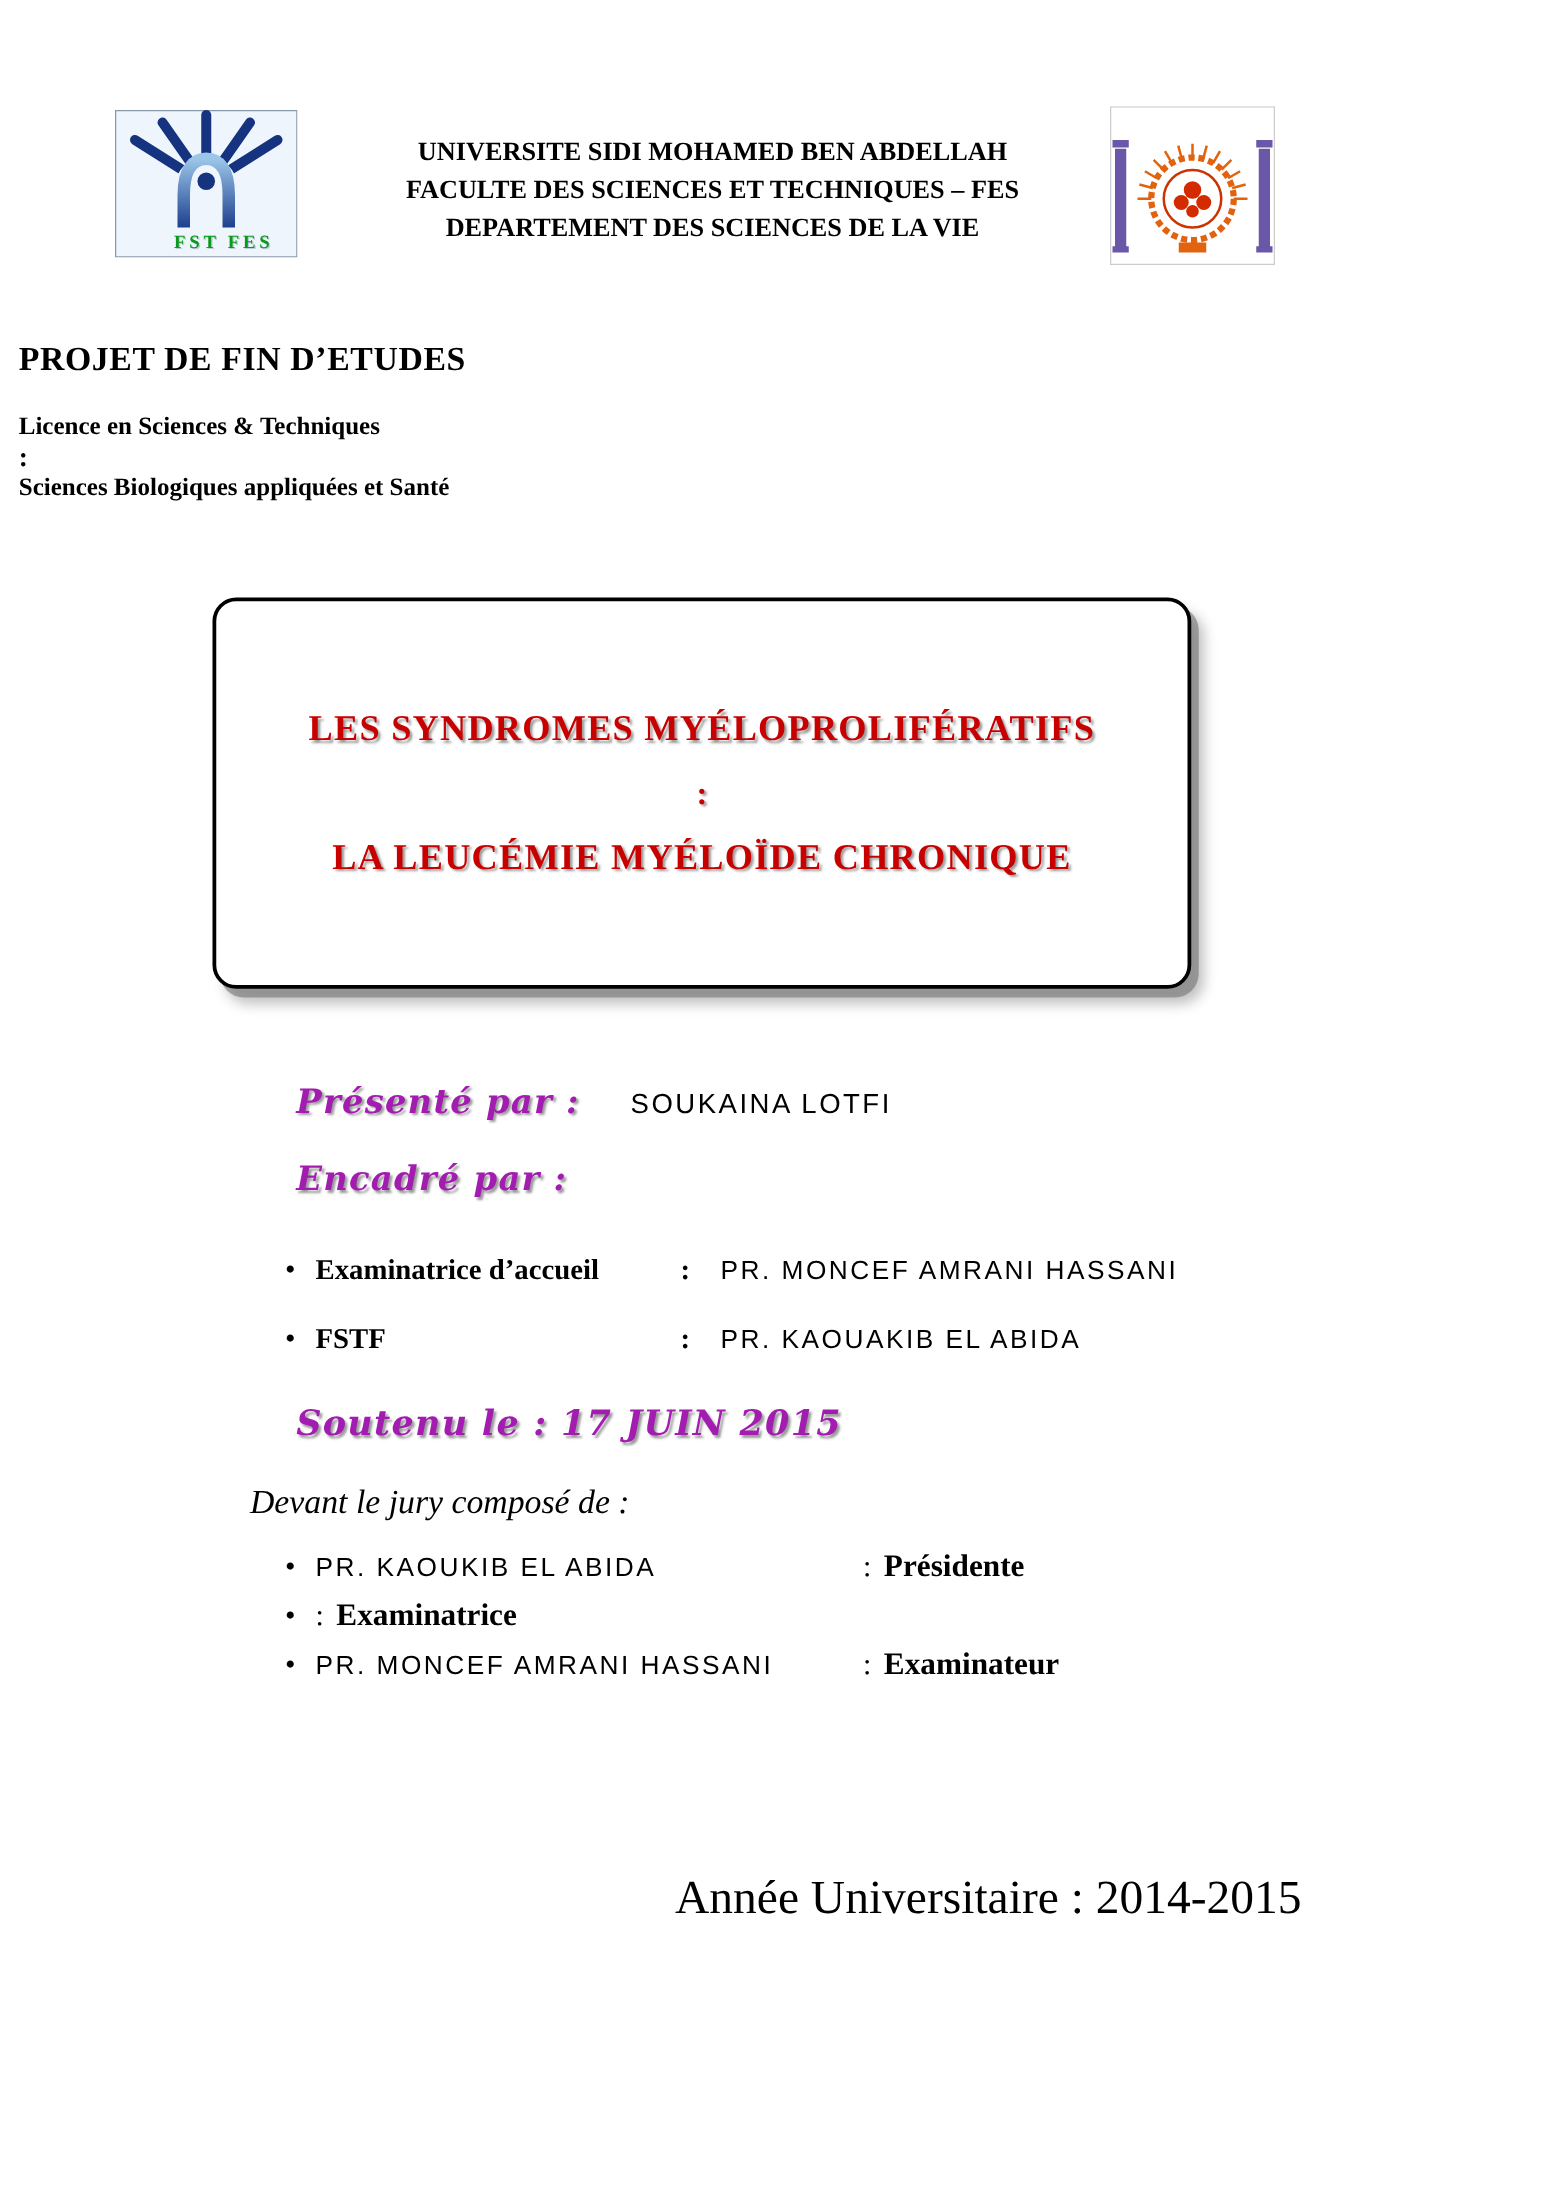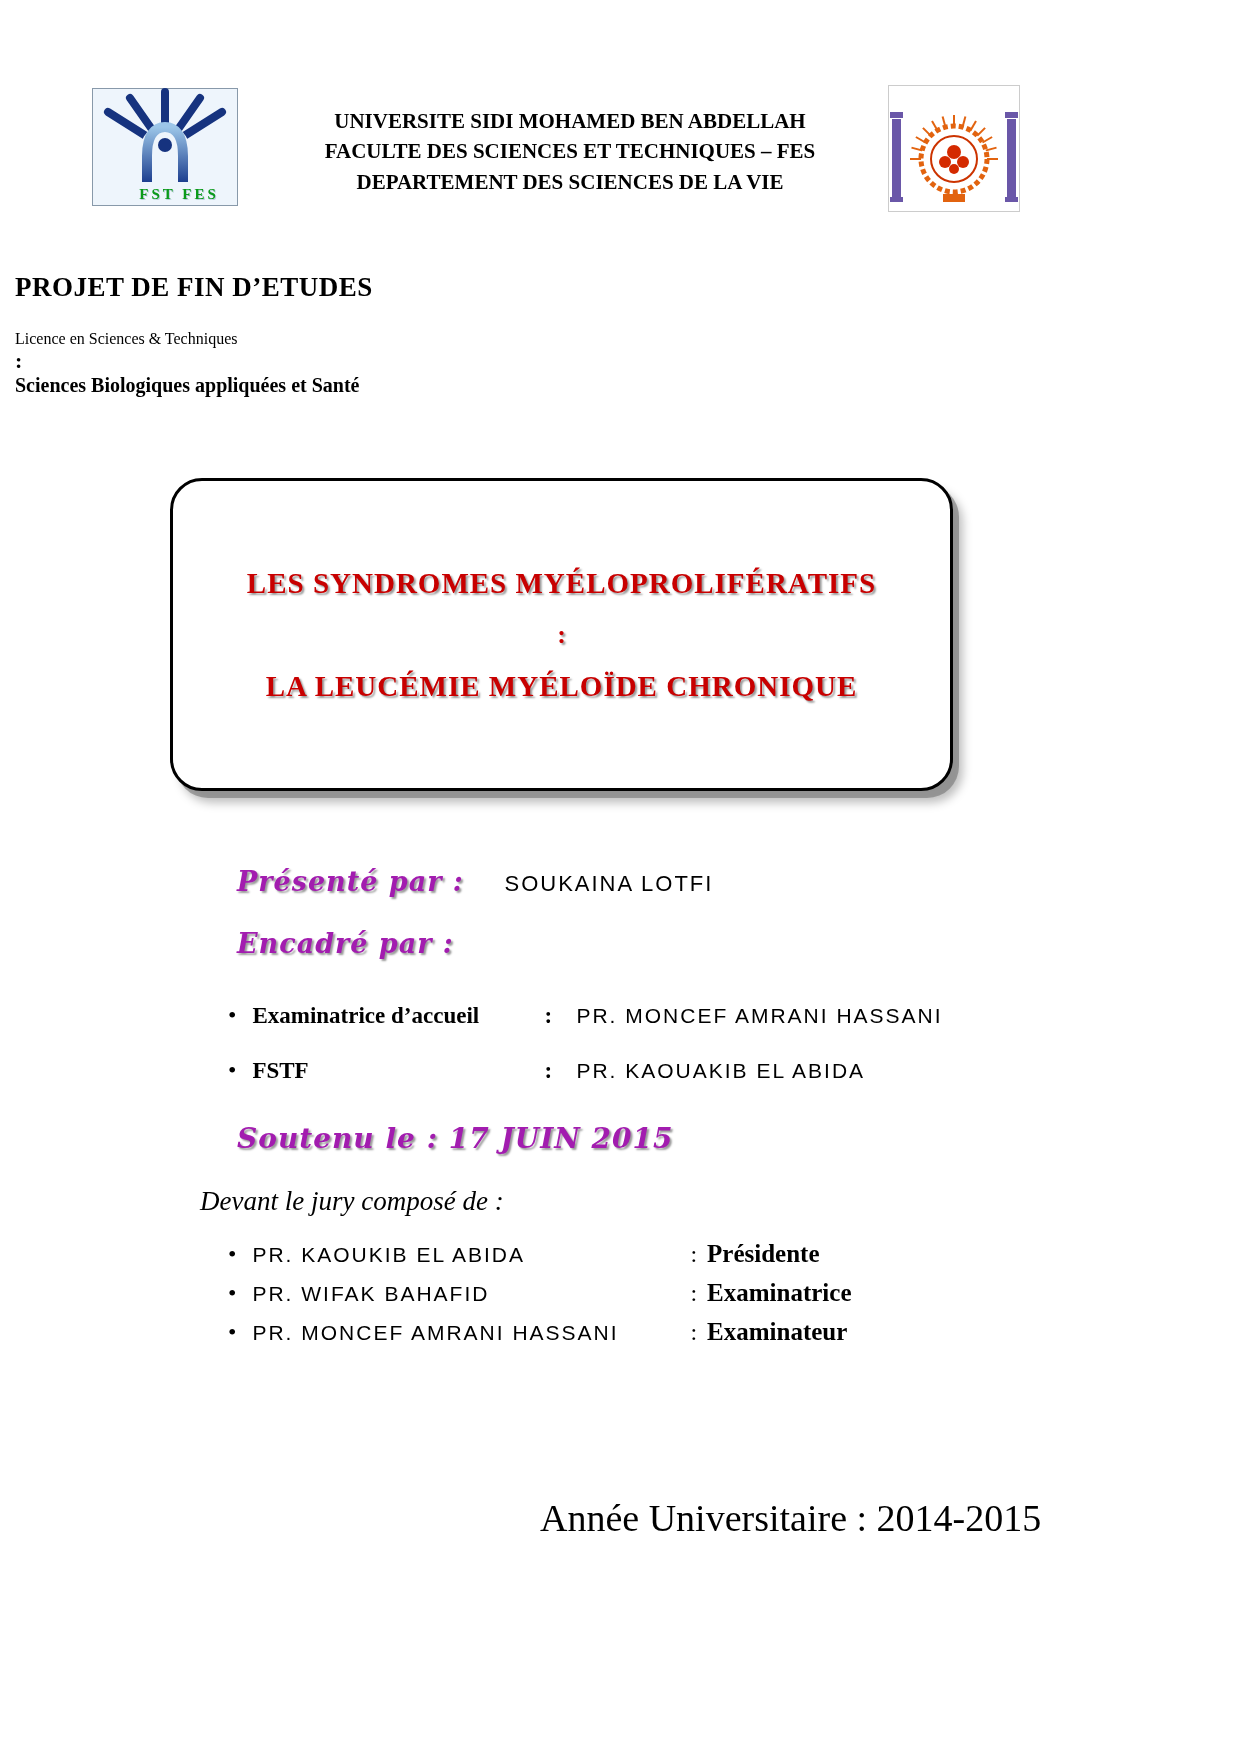--- a/index.html
+++ b/index.html
@@ -29,28 +29,28 @@
   }
   .header-text {
     position: absolute; left: 240px; top: 106px; width: 660px;
     text-align: center; font-weight: bold; font-size: 21px; line-height: 1.45;
   }
 
   
   .center-block { position: absolute; left: 15px; width: 1141px; }
   .projet-title { top: 272px; font-size: 27px; font-weight: bold; letter-spacing: .5px; }
   .licence-block { top: 330px; }
-  .licence-line1 { font-size: 16px; font-weight: normal; }
+  .licence-line1 { font-size: 20px; font-weight: bold; }
   .licence-colon { font-size: 22px; font-weight: bold; line-height: 1.2; }
   .licence-line2 { font-size: 20px; font-weight: bold; }
 
   
   .title-box {
     position: absolute; left: 170px; top: 478px; width: 783px; height: 313px;
-    border: 3px solid #000; border-radius: 32px; background: #fff;
+    border: 3px solid #000; border-radius: 19px; background: #fff;
     box-shadow: 6px 7px 0 rgba(110,110,110,.55), 10px 12px 10px rgba(0,0,0,.25);
     display: flex; flex-direction: column; justify-content: center; align-items: center;
     gap: 20px;
   }
   .main-title-line {
     color: #c80000; font-weight: bold; font-size: 29px; letter-spacing: 1px;
     text-shadow: 2px 2px 2px #9a9a9a;
   }
   .main-title-colon {
     color: #c80000; font-weight: bold; font-size: 26px;
@@ -203,21 +203,20 @@
 
   <div class="jury-intro">Devant le jury composé de :</div>
 
   <div class="jury-list">
     <div class="jury-row bullet">
       <span class="jury-name caps-name">PR. KAOUKIB EL ABIDA</span>
       <span class="jury-colon">:</span>
       <span class="jury-role">Présidente</span>
     </div>
     <div class="jury-row bullet">
-      <span class="jury-name caps-name">PR. WIFAK BAHAFID</span>
       <span class="jury-colon">:</span>
       <span class="jury-role">Examinatrice</span>
     </div>
     <div class="jury-row bullet">
       <span class="jury-name caps-name">PR. MONCEF AMRANI HASSANI</span>
       <span class="jury-colon">:</span>
       <span class="jury-role">Examinateur</span>
     </div>
   </div>
 

